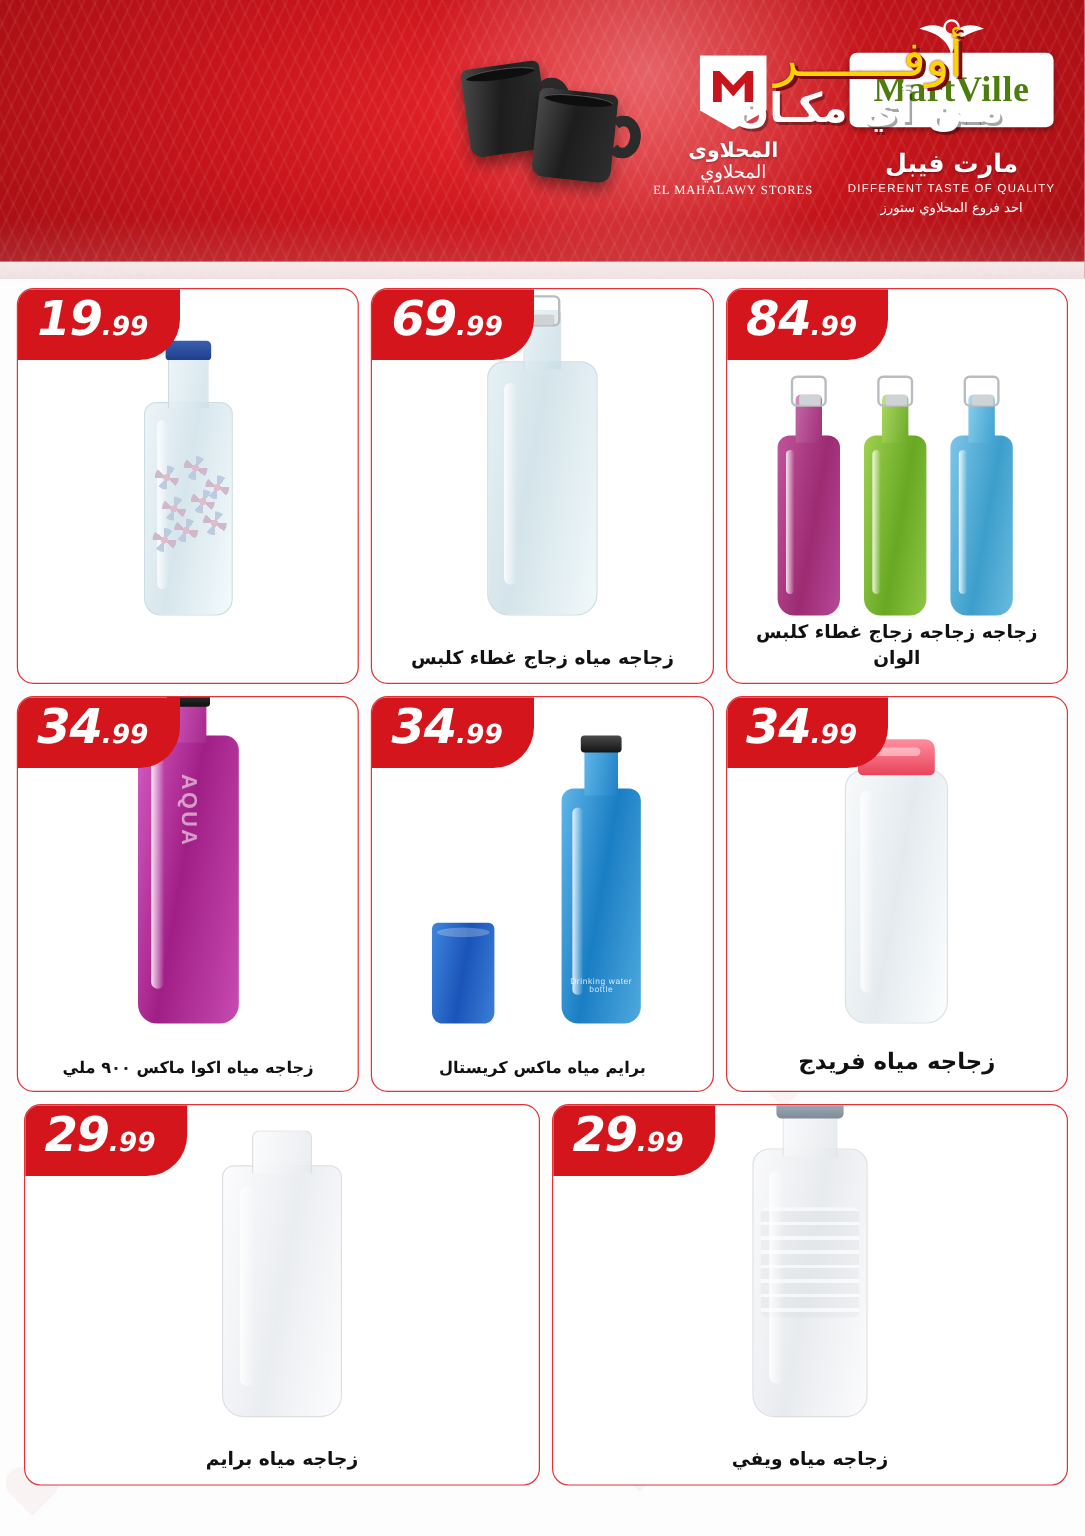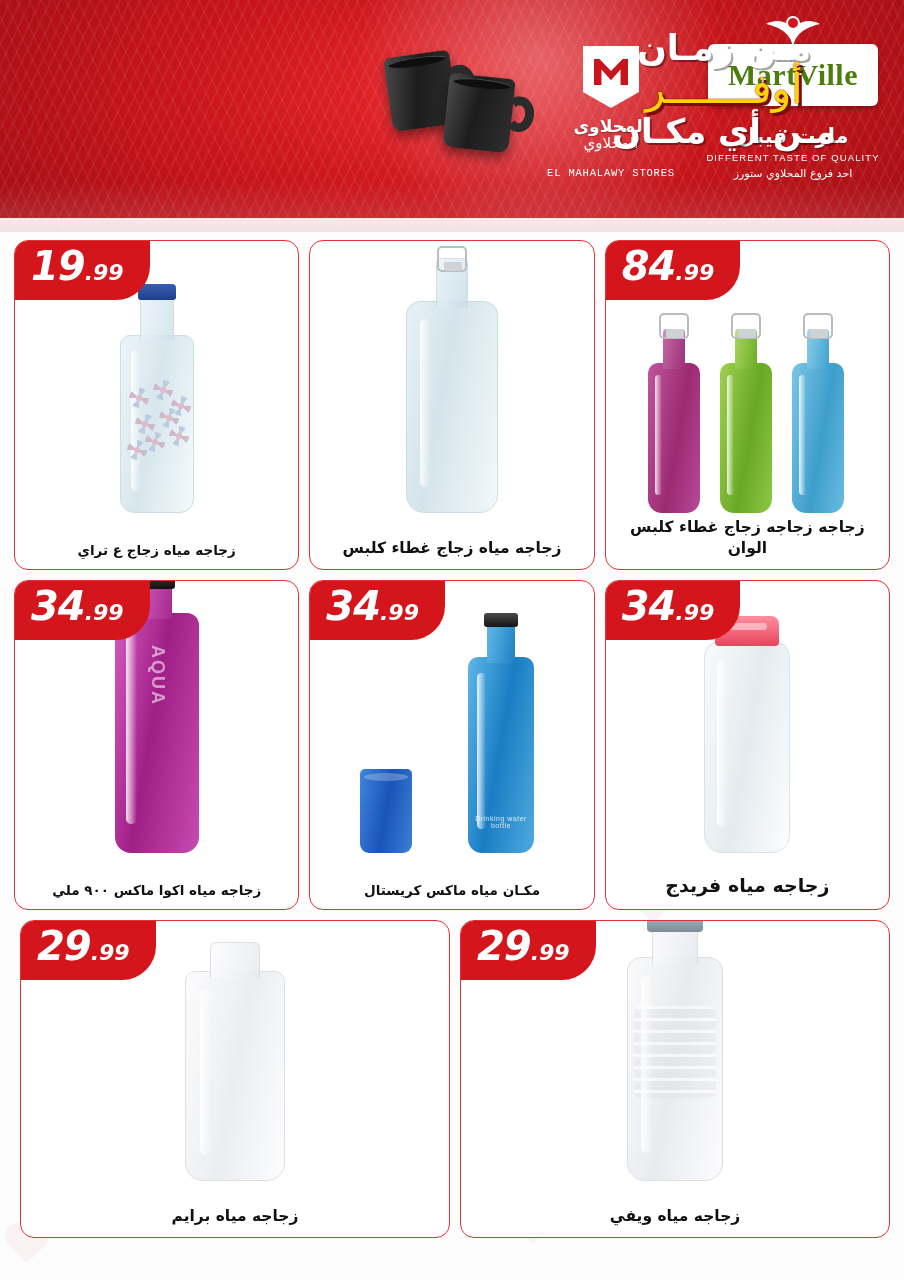--- a/index.html
+++ b/index.html
@@ -125,24 +125,24 @@
     font-size: 17px;
     margin-top: 8px;
     text-shadow: 0 1px 2px rgba(0,0,0,.35);
   }
   .elm-ar2 {
     font-size: 15px;
     margin-top: -2px;
     letter-spacing: 3px;
   }
   .elm-en {
-    font-family: Liberation Mono, monospace;
+    font-family: Liberation Serif, serif;
     font-size: 10.5px;
     letter-spacing: .8px;
-    margin-top: 15px;
+    margin-top: 2px;
   }
 
   
   .mugs {
     position: absolute;
     left: 372px; top: 46px;
     width: 170px; height: 120px;
   }
   .mug {
     position: absolute;
@@ -532,21 +532,20 @@
       <div class="rim"></div>
       <div class="handle"></div>
     </div>
     <div class="mug mug-b">
       <div class="rim"></div>
       <div class="handle"></div>
     </div>
   </div>
 
   <div class="slogan">
-    <div class="sl-l1">مـن زمـان</div>
     <div class="sl-l2">أوفـــــــر</div>
     <div class="sl-l3">مـن أي مكـان</div>
   </div>
 
   <div class="hdr-bottom-strip"></div>
 </div>
 
 <div class="sheet">
   <div class="bg-hearts">
     <i style="left:30px; top:40px"></i>
@@ -589,20 +588,23 @@
               <div class="nk"></div>
               <div class="clasp cl"></div>
               <div class="gloss"></div>
             </div>
           </div>
         </div>
         <div class="pname">زجاجه زجاجه زجاج غطاء كلبس الوان</div>
       </div>
 
       <div class="card c3">
+        <div class="badge">
+          <span class="int">69</span><span class="dec">.99</span>
+        </div>
         <div class="pimg">
           <div class="clear-big">
             <div class="nk"></div>
             <div class="clasp" style="top:-56px"></div>
             <div class="gloss"></div>
           </div>
         </div>
         <div class="pname">زجاجه مياه زجاج غطاء كلبس</div>
       </div>
 
@@ -618,21 +620,20 @@
             <div class="flower" style="left:8px;  top:52px"></div>
             <div class="flower" style="left:32px; top:44px"></div>
             <div class="flower" style="left:50px; top:60px"></div>
             <div class="flower" style="left:14px; top:78px"></div>
             <div class="flower" style="left:38px; top:72px"></div>
             <div class="flower" style="left:24px; top:96px"></div>
             <div class="flower" style="left:48px; top:90px"></div>
             <div class="flower" style="left:6px;  top:104px"></div>
           </div>
         </div>
-        <div class="pname sm">زجاجه مياه زجاج ع تراي</div>
       </div>
     </div>
 
     <div class="row">
 
       <div class="card c3">
         <div class="badge">
           <span class="int">34</span><span class="dec">.99</span>
         </div>
         <div class="pimg">
@@ -652,21 +653,21 @@
           <div class="crystal-wrap">
             <div class="crystal">
               <div class="nk"></div>
               <div class="cap"></div>
               <div class="gloss"></div>
               <div class="label">Drinking water bottle</div>
             </div>
             <div class="tumbler"></div>
           </div>
         </div>
-        <div class="pname sm">مكـان مياه ماكس كريستال</div>
+        <div class="pname sm">برايم مياه ماكس كريستال</div>
       </div>
 
       <div class="card c3">
         <div class="badge">
           <span class="int">34</span><span class="dec">.99</span>
         </div>
         <div class="pimg">
           <div class="aqua">
             <div class="nk"></div>
             <div class="cap"></div>

